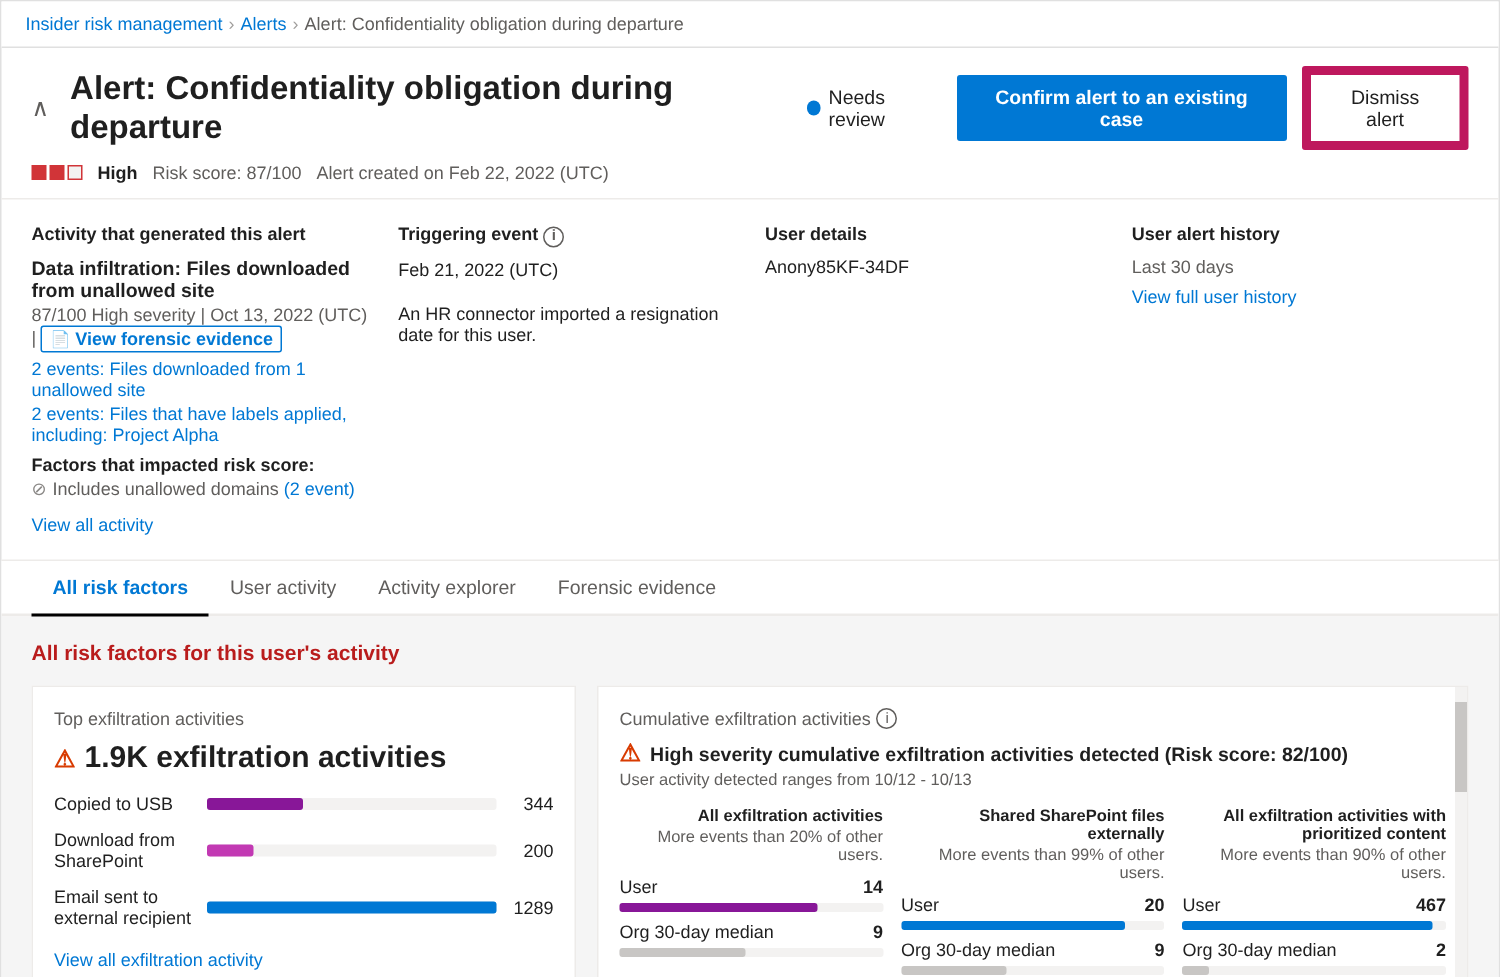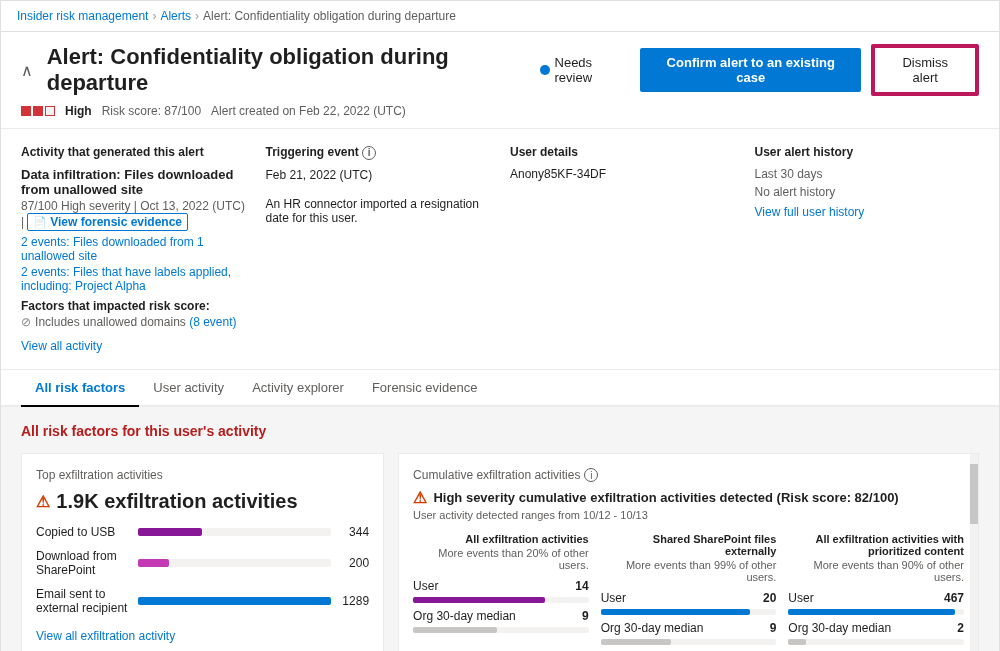--- a/index.html
+++ b/index.html
@@ -80,21 +80,21 @@
       padding: 7px 14px;
       font-size: 13px;
       cursor: pointer;
       border-radius: 2px;
       font-weight: 600;
     }
 
     .btn-secondary {
       background: #fff;
       color: #1f1f1f;
-      border: 4px solid #be185d;
+      border: 6px solid #be185d;
       padding: 7px 14px;
       font-size: 13px;
       cursor: pointer;
       border-radius: 2px;
     }
 
     .risk-info {
       display: flex;
       align-items: center;
       gap: 10px;
@@ -472,21 +472,21 @@
             <span>View forensic evidence</span>
           </span>
         </div>
         <div>
           <a class="event-link">2 events: Files downloaded from 1 unallowed site</a>
           <a class="event-link">2 events: Files that have labels applied, including: Project Alpha</a>
         </div>
         <div class="factors-title">Factors that impacted risk score:</div>
         <div class="factor-item">
           <span style="color:#8a8886;font-size:12px;">⊘</span>
-          <span>Includes unallowed domains <a class="link-blue">(8 event)</a></span>
+          <span>Includes unallowed domains <a class="link-blue">(2 event)</a></span>
         </div>
         <a class="link-blue view-all-link">View all activity</a>
       </div>
 
       <div>
         <div class="alert-col-title">
           <span>Triggering event</span>
           <span class="info-icon">i</span>
         </div>
         <div class="triggering-text">Feb 21, 2022 (UTC)</div>
@@ -495,21 +495,20 @@
       </div>
 
       <div>
         <div class="alert-col-title">User details</div>
         <div class="triggering-text">Anony85KF-34DF</div>
       </div>
 
       <div>
         <div class="alert-col-title">User alert history</div>
         <div class="data-subtitle">Last 30 days</div>
-        <div class="no-history">No alert history</div>
         <a class="link-blue" style="display:block;margin-top:6px;">View full user history</a>
       </div>
     </div>
   </div>
 
   <div class="tabs-bar">
     <div class="tab-item active">All risk factors</div>
     <div class="tab-item">User activity</div>
     <div class="tab-item">Activity explorer</div>
     <div class="tab-item">Forensic evidence</div>

